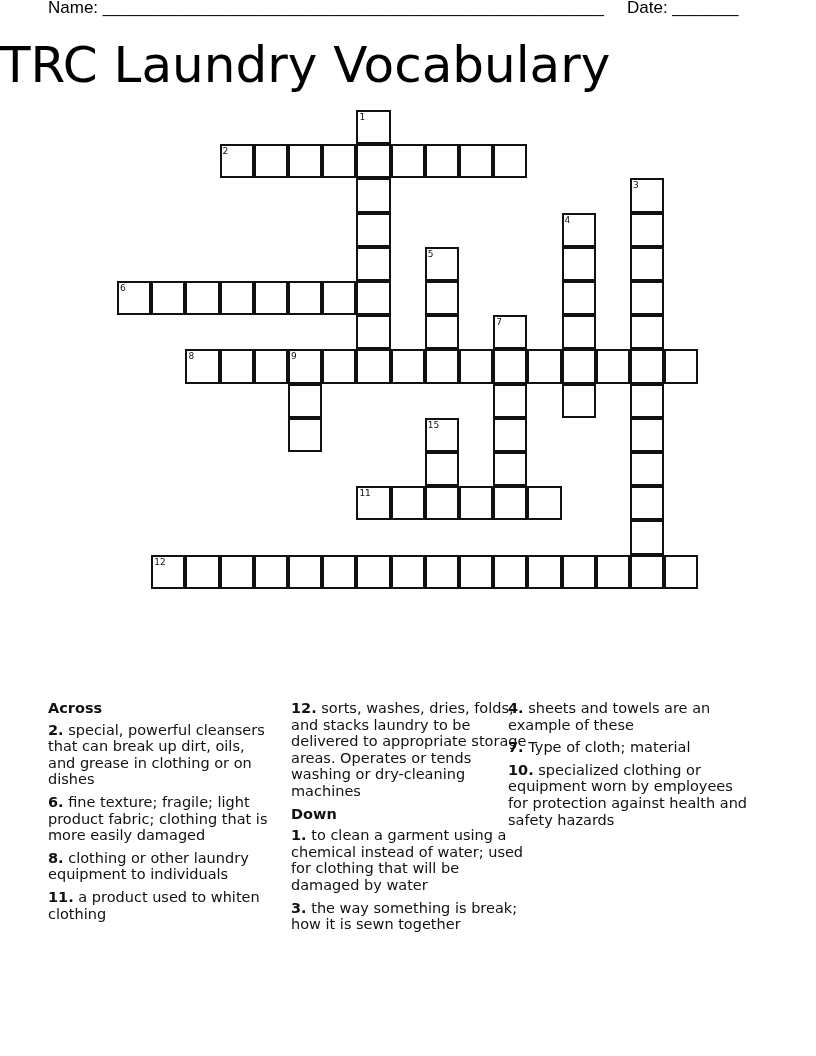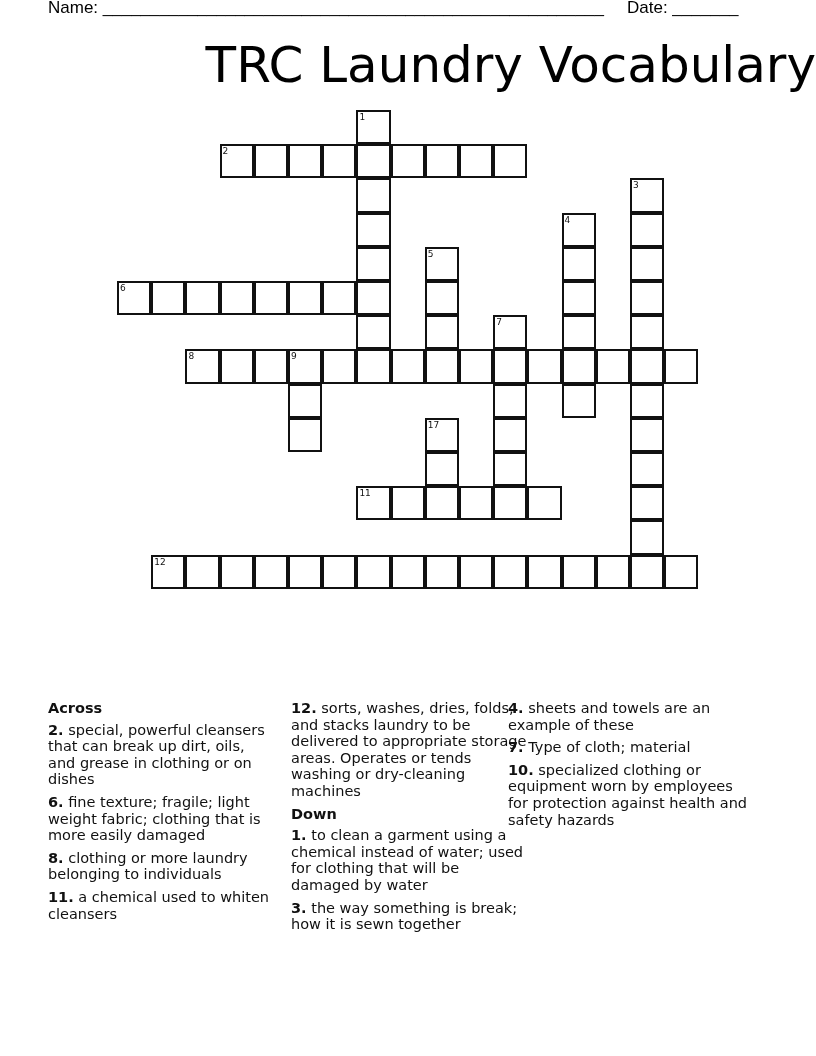--- a/index.html
+++ b/index.html
@@ -4,21 +4,21 @@
 <style>
   html, body { margin: 0; padding: 0; background: #ffffff; }
   body { width: 816px; height: 1056px; position: relative; overflow: hidden; color: #000; }
   .header-line {
     position: absolute; top: -3px; left: 48px; width: 700px; height: 22px;
     font-family: "Liberation Sans", sans-serif; font-size: 17px; line-height: 22px;
   }
   .header-line .name-label { position: absolute; left: 0; top: 0; }
   .header-line .date-label { position: absolute; left: 579px; top: 0; }
   .title {
-    position: absolute; top: 30px; left: 0; width: 816px; text-align: right;
+    position: absolute; top: 30px; left: 0; width: 816px; text-align: left;
     font-family: "DejaVu Sans", sans-serif; font-size: 50px; line-height: 70px;
     letter-spacing: 0px; font-weight: normal;
   }
   #grid { position: absolute; left: 0; top: 0; width: 816px; height: 640px; }
   .cell {
     position: absolute; width: 34.2px; height: 34.2px; box-sizing: border-box;
     border: 2px solid #111; background: #fff;
   }
   .cell .num {
     position: absolute; left: 1px; top: 0px;
@@ -121,21 +121,21 @@
     </div>
     <div class="cell" style="left: 322.2px; top: 349.4px;"></div>
     <div class="cell" style="left: 390.6px; top: 349.4px;"></div>
     <div class="cell" style="left: 459px; top: 349.4px;"></div>
     <div class="cell" style="left: 527.4px; top: 349.4px;"></div>
     <div class="cell" style="left: 595.8px; top: 349.4px;"></div>
     <div class="cell" style="left: 664.2px; top: 349.4px;"></div>
     <div class="cell" style="left: 288px; top: 383.6px;"></div>
     <div class="cell" style="left: 288px; top: 417.8px;"></div>
     <div class="cell" style="left: 424.8px; top: 417.8px;">
-      <span class="num">17</span>
+      <span class="num">15</span>
     </div>
     <div class="cell" style="left: 424.8px; top: 452px;"></div>
     <div class="cell" style="left: 424.8px; top: 486.2px;"></div>
     <div class="cell" style="left: 356.4px; top: 486.2px;">
       <span class="num">11</span>
     </div>
     <div class="cell" style="left: 390.6px; top: 486.2px;"></div>
     <div class="cell" style="left: 459px; top: 486.2px;"></div>
     <div class="cell" style="left: 527.4px; top: 486.2px;"></div>
     <div class="cell" style="left: 151.2px; top: 554.6px;">
@@ -153,23 +153,23 @@
     <div class="cell" style="left: 493.2px; top: 554.6px;"></div>
     <div class="cell" style="left: 527.4px; top: 554.6px;"></div>
     <div class="cell" style="left: 561.6px; top: 554.6px;"></div>
     <div class="cell" style="left: 595.8px; top: 554.6px;"></div>
     <div class="cell" style="left: 664.2px; top: 554.6px;"></div>
   </div>
 
 <div class="clues col1">
   <div class="heading">Across</div>
   <div class="clue"><b>2.</b><span> special, powerful cleansers that can break up dirt, oils, and grease in clothing or on dishes</span></div>
-  <div class="clue"><b>6.</b><span> fine texture; fragile; light weight fabric; clothing that is more easily damaged</span></div>
-  <div class="clue"><b>8.</b><span> clothing or more laundry belonging to individuals</span></div>
-  <div class="clue"><b>11.</b><span> a chemical used to whiten cleansers</span></div>
+  <div class="clue"><b>6.</b><span> fine texture; fragile; light product fabric; clothing that is more easily damaged</span></div>
+  <div class="clue"><b>8.</b><span> clothing or other laundry equipment to individuals</span></div>
+  <div class="clue"><b>11.</b><span> a product used to whiten clothing</span></div>
 </div>
 
 <div class="clues col2">
   <div class="clue"><b>12.</b><span> sorts, washes, dries, folds, and stacks laundry to be delivered to appropriate storage areas. Operates or tends washing or dry-cleaning machines</span></div>
   <div class="heading">Down</div>
   <div class="clue"><b>1.</b><span> to clean a garment using a chemical instead of water; used for clothing that will be damaged by water</span></div>
   <div class="clue"><b>3.</b><span> the way something is break; how it is sewn together</span></div>
 </div>
 
 <div class="clues col3">

